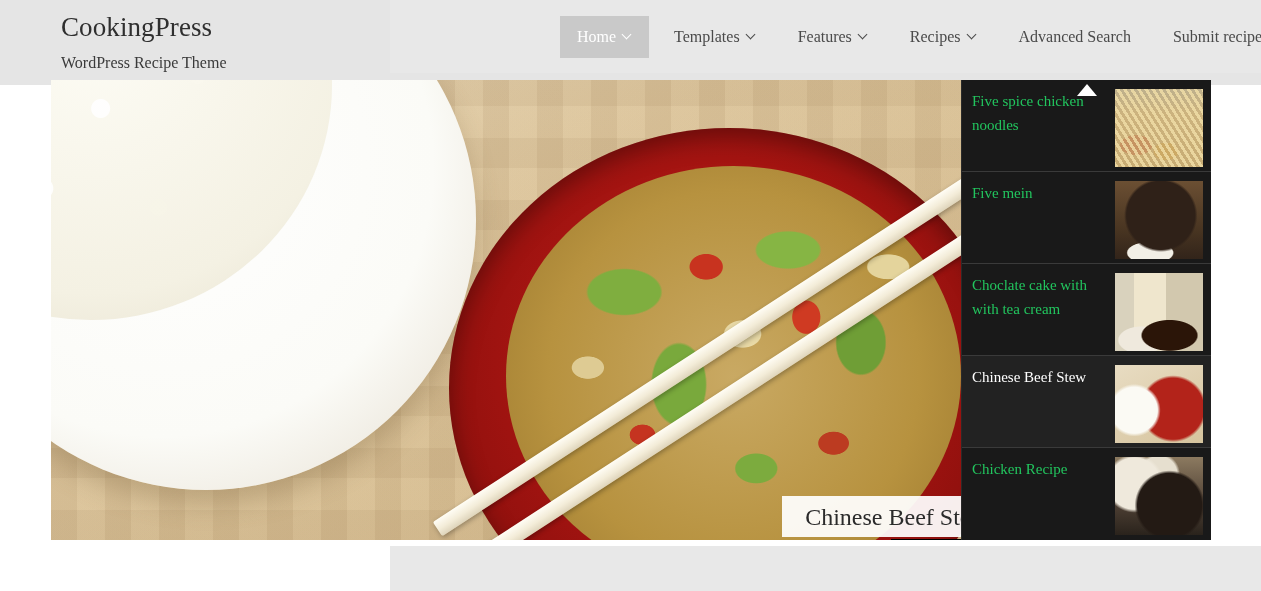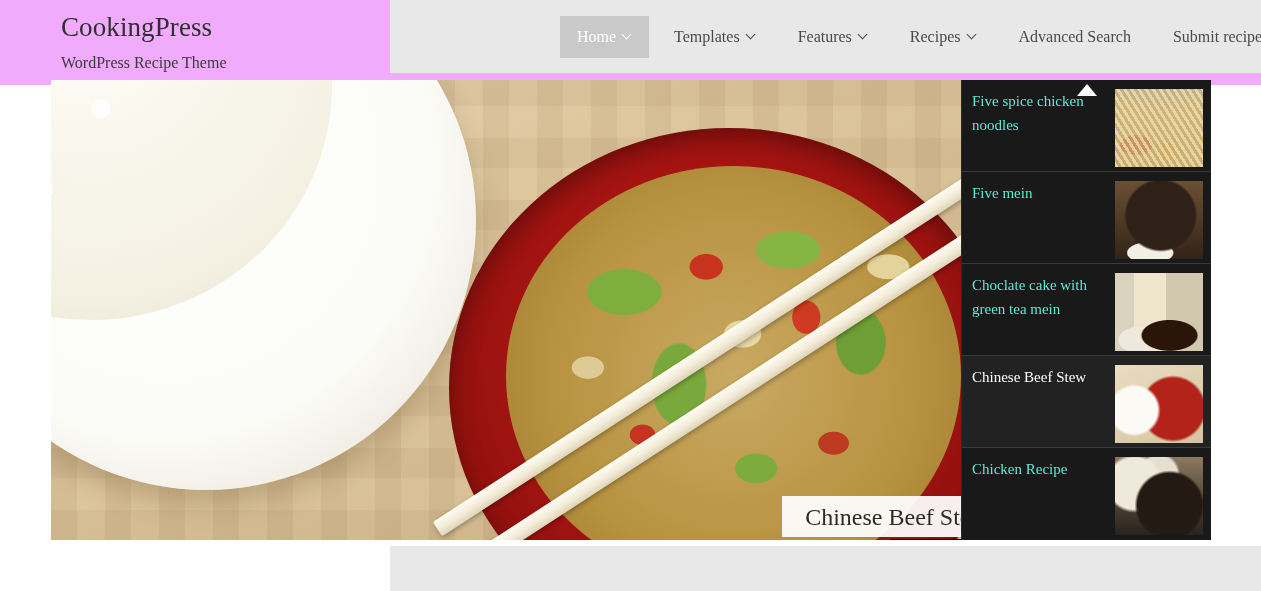--- a/index.html
+++ b/index.html
@@ -18,21 +18,21 @@
     width: 1261px;
     height: 591px;
     background: #ffffff;
   }
 
   
   .header-bar {
     position: absolute;
     left: 0; top: 0;
     width: 1261px; height: 85px;
-    background: #f0abfc;
+    background: #e5e5e5;
   }
   .header-nav-bg {
     position: absolute;
     left: 390px; top: 0;
     width: 871px; height: 73px;
     background: #e8e8e8;
   }
   .brand {
     position: absolute;
     left: 61px; top: 11px;
@@ -246,21 +246,21 @@
     padding: 9px 8px 0 10px;
     cursor: pointer;
     overflow: hidden;
   }
   .sl-item:last-child { border-bottom: none; }
   .sl-item.active { background: #222222; }
   .sl-title {
     flex: 1;
     font-size: 15px;
     line-height: 24px;
-    color: #5eead4;
+    color: #22c55e;
     padding-right: 6px;
   }
   .sl-item.active .sl-title { color: #ffffff; }
   .sl-thumb {
     width: 88px; height: 78px;
     flex: 0 0 88px;
     overflow: hidden;
     background: #3a3a3a;
   }
   .thumb-noodles {
@@ -381,21 +381,21 @@
         <div class="sl-title">Five spice chicken noodles</div>
         <div class="sl-thumb thumb-noodles"></div>
       </div>
 
       <div class="sl-item">
         <div class="sl-title">Five mein</div>
         <div class="sl-thumb thumb-chowmein"></div>
       </div>
 
       <div class="sl-item">
-        <div class="sl-title">Choclate cake with green tea mein</div>
+        <div class="sl-title">Choclate cake with with tea cream</div>
         <div class="sl-thumb thumb-cake"></div>
       </div>
 
       <div class="sl-item active">
         <div class="sl-title">Chinese Beef Stew</div>
         <div class="sl-thumb thumb-beef"></div>
       </div>
 
       <div class="sl-item">
         <div class="sl-title">Chicken Recipe</div>

